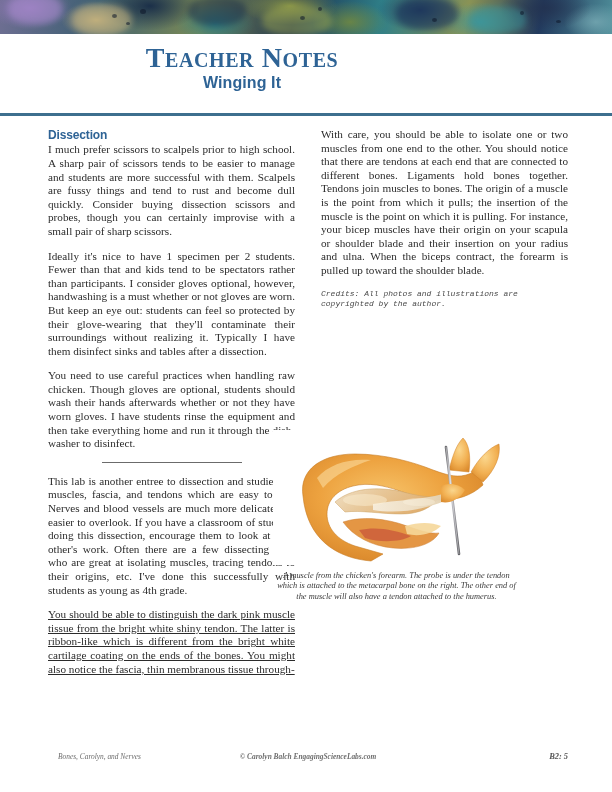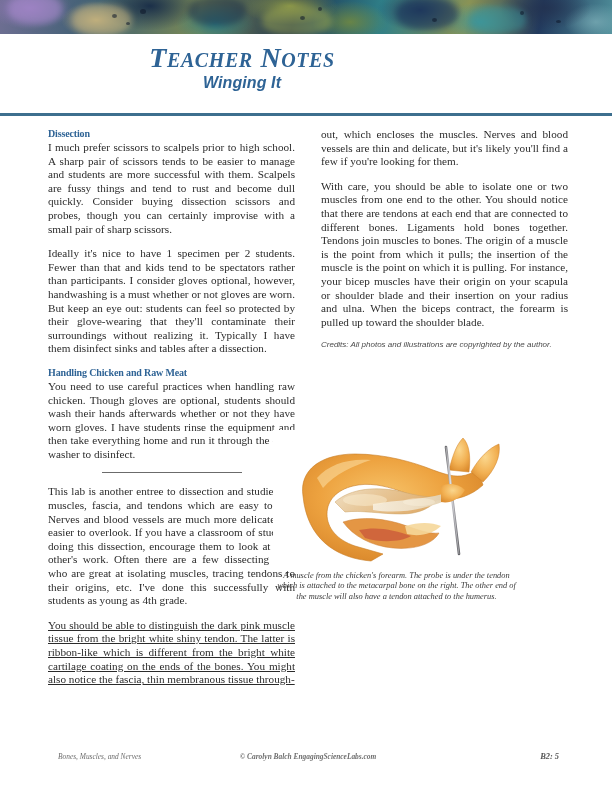--- a/index.html
+++ b/index.html
@@ -46,21 +46,20 @@
     filter: blur(3px);
   }
 
   
   .header {
     position: absolute;
     top: 34px; left: 0;
     width: 484px;
     height: 76px;
     text-align: center;
-    font-style: italic;
   }
   .doc-title {
     margin: 0;
     padding-top: 9px;
     font-family: "Liberation Serif", serif;
     font-weight: bold;
     font-size: 28px;
     letter-spacing: .6px;
     color: #2e6395;
     font-variant: small-caps;
@@ -97,23 +96,23 @@
   .col {
     position: absolute;
     top: 0;
     width: 247px;
   }
   .col-left  { left: 0; }
   .col-right { left: 273px; }
 
   h2.section {
     margin: 0 0 1px 0;
-    font-family: Liberation Serif, serif;
+    font-family: Liberation Sans, sans-serif;
     font-weight: bold;
-    font-size: 10px;
+    font-size: 12px;
     color: #2e6395;
     letter-spacing: -.15px;
     line-height: 1.2;
   }
   p.body {
     margin: 0 0 11px 0;
     font-family: "Liberation Serif", serif;
     font-size: 11.2px;
     line-height: 13.6px;
     color: #2b2b2b;
@@ -125,21 +124,21 @@
 
   .mini-rule {
     width: 140px;
     height: 0;
     border-top: 1px solid #6b6b6b;
     margin: 9px auto 12px auto;
   }
 
   p.credits {
     margin: 2px 0 0 0;
-    font-family: Liberation Sans, sans-serif;
+    font-family: Liberation Mono, monospace;
     font-style: italic;
     font-size: 8px;
     line-height: 10px;
     color: #4a4a4a;
   }
 
   
   .photo-wrap {
     position: absolute;
     left: 273px;
@@ -173,21 +172,21 @@
     width: 520px;
     height: 14px;
     font-family: "Liberation Serif", serif;
     font-style: italic;
     font-size: 7.4px;
     color: #6d6d6d;
   }
   .footer span { position: absolute; top: 0; white-space: nowrap; }
   .footer .f-left   { left: 10px; }
   .footer .f-center { left: 50%; transform: translateX(-50%); font-weight: bold; }
-  .footer .f-right  { right: 9px; font-weight: bold; font-size: 8.4px; color: #555; }
+  .footer .f-right  { right: 0; font-weight: bold; font-size: 8.4px; color: #555; }
 </style>
 </head>
 <body>
 
 <div class="banner">
   <div class="wash" style="left:8px;  top:-6px; width:54px; height:30px; background:rgba(170,140,205,.55);"></div>
   <div class="wash" style="left:72px; top:4px;  width:60px; height:32px; background:rgba(205,185,130,.5);"></div>
   <div class="wash" style="left:188px;top:-4px; width:58px; height:30px; background:rgba(25,45,75,.55);"></div>
   <div class="wash" style="left:262px;top:6px;  width:70px; height:30px; background:rgba(160,170,80,.5);"></div>
   <div class="wash" style="left:396px;top:-2px; width:62px; height:32px; background:rgba(25,50,90,.55);"></div>
@@ -208,31 +207,29 @@
 </div>
 <div class="rule-top"></div>
 
 <div class="content">
 
   <div class="col col-left">
     <h2 class="section">Dissection</h2>
     <p class="body">I much prefer scissors to scalpels prior to high school. A sharp pair of scissors tends to be easier to manage and students are more successful with them. Scalpels are fussy things and tend to rust and become dull quickly. Consider buying dissection scissors and probes, though you can certainly improvise with a small pair of sharp scissors.</p>
     <p class="body">Ideally it's nice to have 1 specimen per 2 students. Fewer than that and kids tend to be spectators rather than participants. I consider gloves optional, however, handwashing is a must whether or not gloves are worn. But keep an eye out: students can feel so protected by their glove-wearing that they'll contaminate their surroundings without realizing it. Typically I have them disinfect sinks and tables after a dissection.</p>
 
-    <h2 class="section">Handling Chicken and Raw Meat</h2>
     <p class="body">You need to use  careful practices when handling raw chicken. Though gloves are optional, students should wash their hands afterwards whether or not they have worn gloves. I have students rinse the equipment and then take everything home and run it through the dish-washer to disinfect.</p>
 
     <div class="mini-rule"></div>
 
     <p class="body">This lab is another entree to dissection and studies the muscles, fascia, and tendons which are easy to see. Nerves and blood vessels are much more delicate and easier to overlook. If you have a classroom of students doing this dissection, encourage them to look at each other's work. Often there are a few dissecting stars who are great at isolating muscles, tracing tendons to their origins, etc. I've done this successfully with students as young as 4th grade.</p>
     <p class="body">You should be able to distinguish the dark pink muscle tissue from the bright white shiny tendon. The latter is ribbon-like which is different from the bright white cartilage coating on the ends of the bones. You might also notice the fascia, thin membranous tissue through-</p>
   </div>
 
   <div class="col col-right">
-    <p class="body">out, which encloses the muscles. Nerves and blood vessels are thin and delicate, but it's likely you'll find a few if you're looking for them.</p>
     <p class="body">With care, you should be able to isolate one or two muscles from one end to the other. You should notice that there are tendons at each end that are connected to different bones. Ligaments hold bones together. Tendons join muscles to bones. The origin of a muscle is the point from which it pulls; the insertion of the muscle is the point on which it is pulling. For instance, your bicep muscles have their origin on your scapula or shoulder blade and their insertion on your radius and ulna. When the biceps contract, the forearm is pulled up toward the shoulder blade.</p>
     <p class="credits">Credits: All photos and illustrations are copyrighted by the author.</p>
   </div>
 
 </div>
 
 <div class="photo-wrap">
   <div class="photo">
     <svg width="247" height="135" viewBox="0 0 247 135" xmlns="http://www.w3.org/2000/svg">
       <defs>
@@ -293,16 +290,16 @@
       <path d="M173 17 L186 124" stroke="url(#probe)" stroke-width="2.6" stroke-linecap="round"></path>
       <path d="M173 17 L186 124" stroke="#ffffff" stroke-width="0.7" opacity="0.55"></path>
 
       <path d="M168 56 C176 52 186 54 192 60 C186 70 176 74 168 72 Z" fill="url(#skinB)" opacity="0.97"></path>
     </svg>
   </div>
   <p class="caption">A muscle from the chicken's forearm. The probe is under the tendon which is attached to the metacarpal bone on the right. The other end of the muscle will also have a tendon attached to the humerus.</p>
 </div>
 
 <div class="footer">
-  <span class="f-left">Bones, Muscles, and Nerves</span>
+  <span class="f-left">Bones, Carolyn, and Nerves</span>
   <span class="f-center">© Carolyn Balch EngagingScienceLabs.com</span>
   <span class="f-right">B2: 5</span>
 </div>
 
 </body></html>

